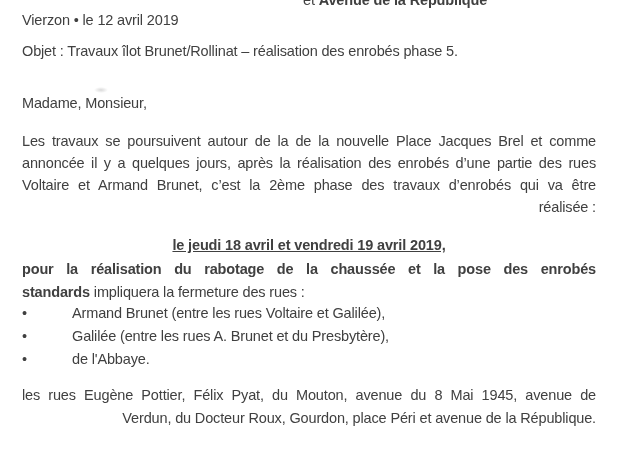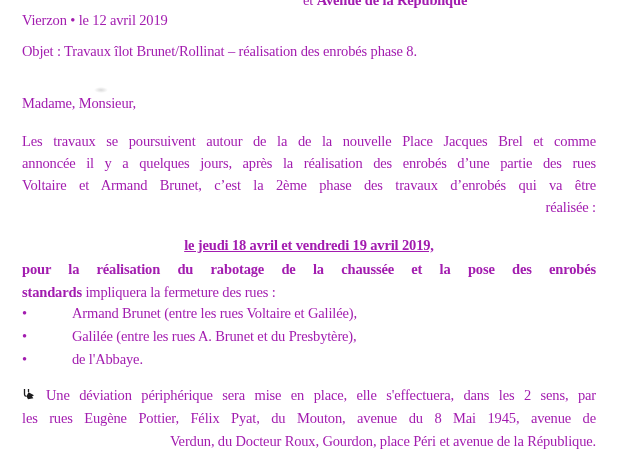--- a/index.html
+++ b/index.html
@@ -2,25 +2,25 @@
 <html><head>
 <meta charset="utf-8">
 <style>
   html, body { margin: 0; padding: 0; background: #ffffff; }
   .page {
     position: relative;
     width: 629px;
     height: 464px;
     background: #ffffff;
     overflow: hidden;
-    font-family: Liberation Serif, serif;
+    font-family: Liberation Sans, sans-serif;
     font-size: 14.5px;
     line-height: 23px;
     letter-spacing: -0.15px;
-    color: #a21caf;
+    color: #404040;
   }
   .block { position: absolute; left: 22px; right: 33px; }
 
   .header-cut { position: absolute; top: -11px; left: 303px; white-space: nowrap; }
   .header-cut strong { font-weight: 700; }
 
   .date-line     { top: 9px; }
   .subject-line  { top: 40px; }
   .salutation    { top: 92px; }
 
@@ -54,21 +54,21 @@
 <div class="page">
 
   <div class="header-cut">
     <span>et </span><strong>Avenue de la République</strong>
   </div>
 
   <div class="scan-artifact"></div>
 
   <div class="block date-line">Vierzon • le 12 avril 2019</div>
 
-  <div class="block subject-line">Objet : Travaux îlot Brunet/Rollinat – réalisation des enrobés phase 8.</div>
+  <div class="block subject-line">Objet : Travaux îlot Brunet/Rollinat – réalisation des enrobés phase 5.</div>
 
   <div class="block salutation">Madame, Monsieur,</div>
 
   <div class="block para-works">
     <div class="jline">Les travaux se poursuivent autour de la de la nouvelle Place Jacques Brel et comme</div>
     <div class="jline">annoncée il y a quelques jours, après la réalisation des enrobés d’une partie des rues</div>
     <div class="jline">Voltaire et Armand Brunet, c’est la 2ème phase des travaux d’enrobés qui va être</div>
     <div class="plain">réalisée :</div>
   </div>
 
@@ -91,24 +91,17 @@
       <span class="bullet-dot">•</span>
       <span class="bullet-text">Galilée (entre les rues A. Brunet et du Presbytère),</span>
     </div>
     <div class="bullet-row">
       <span class="bullet-dot">•</span>
       <span class="bullet-text">de l'Abbaye.</span>
     </div>
   </div>
 
   <div class="block para-deviation">
-    <div class="jline">
-      <span class="arrow-wrap"><svg width="14" height="14" viewBox="0 0 14 14" aria-hidden="true">
-        <path d="M2.5 1 L2.5 6.5 C2.5 7.6 3.2 8.2 4.5 8.3" fill="none" stroke="#1c1c1e" stroke-width="1.3"></path>
-        <path d="M6.5 1 L6.5 4.2" fill="none" stroke="#1c1c1e" stroke-width="1.3"></path>
-        <polygon points="4.5,8.3 6.5,4.2 12,7.2 10,8.4 11.4,10.2 6,11.2" fill="#1c1c1e"></polygon>
-      </svg></span><span>Une déviation périphérique sera mise en place, elle s'effectuera, dans les 2 sens, par</span>
-    </div>
     <div class="jline">les rues Eugène Pottier, Félix Pyat, du Mouton, avenue du 8 Mai 1945, avenue de</div>
     <div class="plain">Verdun, du Docteur Roux, Gourdon, place Péri et avenue de la République.</div>
   </div>
 
 </div>
 
 </body></html>

